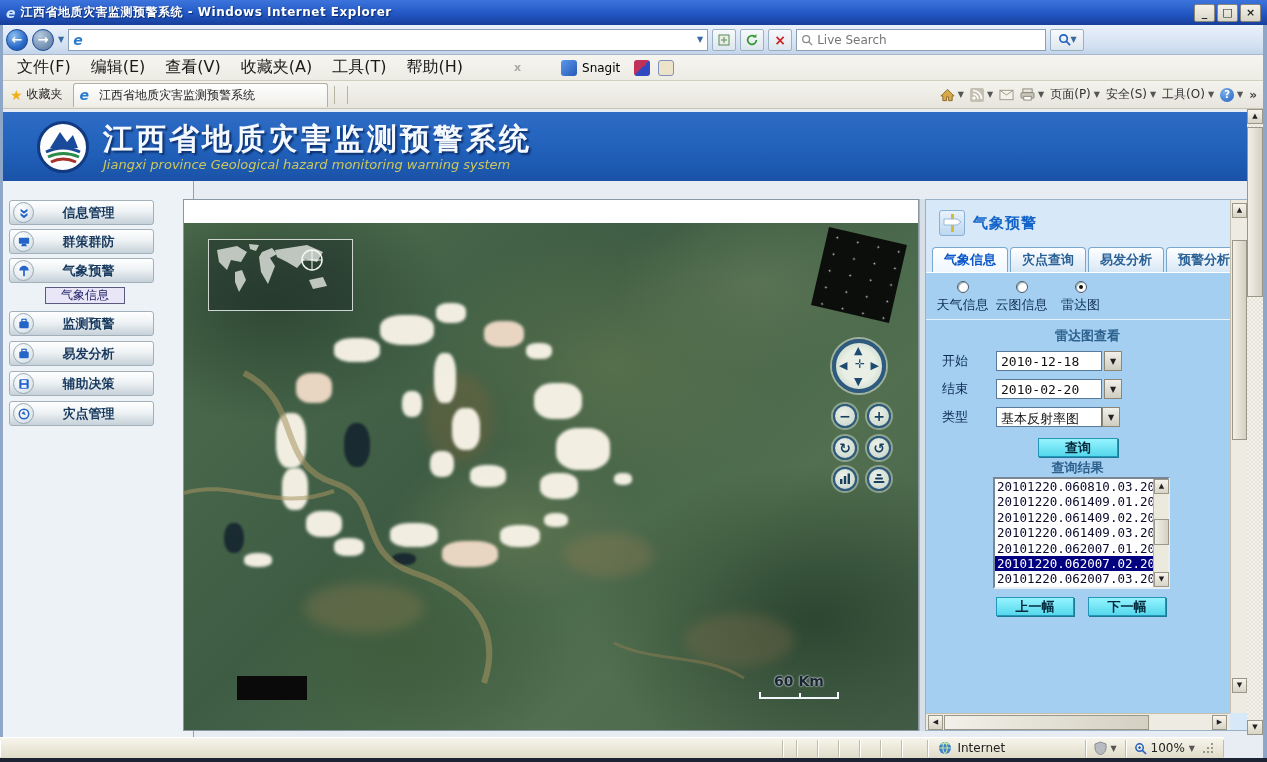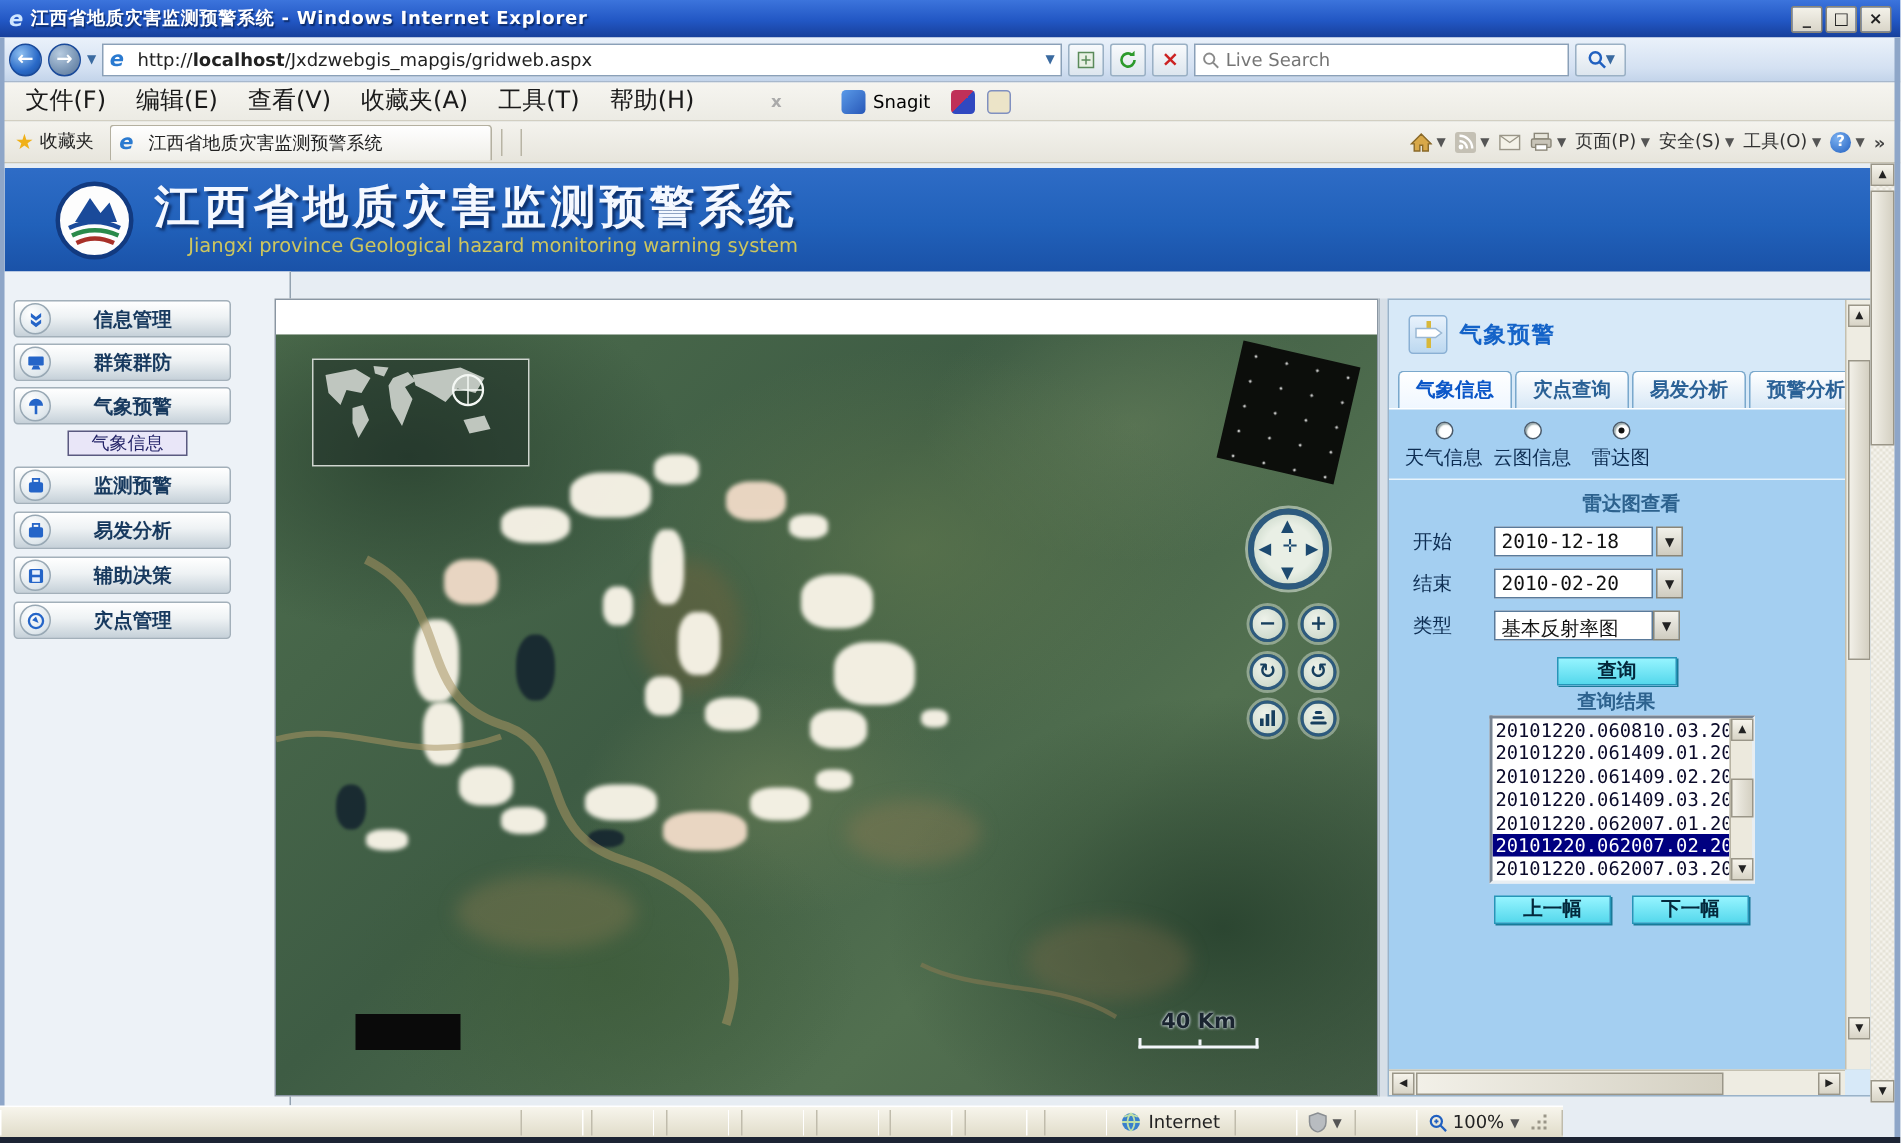--- a/index.html
+++ b/index.html
@@ -50,21 +50,21 @@
   .drop { font-size:8px; color:#555; }
 
   
   #page { position:absolute; left:3px; top:109px; width:1244px; height:628px; background:#e7edf3; overflow:hidden; }
 
   #banner { position:absolute; left:0; top:3px; width:1244px; height:69px;
     background:linear-gradient(180deg,#2e6cc6 0%,#2161ba 55%,#1a52a8 100%); display:flex; align-items:center; }
   #logo { width:52px; height:52px; border-radius:50%; background:#fdfdfd; border:3px solid #123a80; margin-left:34px; overflow:hidden; }
   #banner-titles { margin-left:14px; }
   #banner-title { color:#f4f8ff; font-size:30px; font-weight:bold; letter-spacing:3px; text-shadow:2px 2px 2px #0c2f6a; line-height:34px; }
-  #banner-sub { color:#cdc65e; font-size:13px; margin-top:1px;text-align:right; }
+  #banner-sub { color:#cdc65e; font-size:13px; font-style:italic; margin-top:1px; }
 
   
   #sidebar { position:absolute; left:0; top:72px; width:191px; height:556px; background:#edf2f7; border-right:1px solid #93a2b0; }
   .sb-item { position:absolute; left:6px; width:145px; height:25px;
     background:linear-gradient(180deg,#ffffff 0%,#eef2f4 45%,#c6d1d9 100%);
     border:1px solid #a3b0ba; border-radius:3px; display:flex; align-items:center; }
   .sb-ico { width:21px; height:21px; border-radius:50%; background:radial-gradient(circle at 35% 30%,#ffffff,#dfe7ec 70%,#b9c6cf);
     border:1px solid #98a8b4; margin-left:3px; display:flex; align-items:center; justify-content:center; color:#2565c8; }
   .sb-label { flex:1; text-align:center; font-weight:bold; color:#17395e; font-size:13px; padding-right:10px; }
   #submenu-box { position:absolute; left:42px; top:106px; width:80px; height:17px; background:#e9e6f8; border:1px solid #5a5a80;
@@ -155,22 +155,22 @@
   #panel-vscroll { position:absolute; right:0px; top:0px; width:17px; height:513px; background:#efedE4; background:#eeece2; border-left:1px solid #c4c0b0; }
   #panel-hscroll { position:absolute; left:0; bottom:0px; width:304px; height:17px; background:#eeece2; border-top:1px solid #c4c0b0; }
 
   
   #main-vscroll { position:absolute; left:1247px; top:109px; width:16px; height:626px;
     background:repeating-conic-gradient(#f4f2ec 0% 25%, #e6e3d8 0% 50%) 0 0/4px 4px; }
   #right-border { position:absolute; left:1263px; top:25px; width:4px; height:733px; background:#8ea6c8; }
   #left-border { position:absolute; left:0; top:25px; width:3px; height:733px; background:#8ea6c8; }
 
   
-  #statusbar { position:absolute; left:0; top:737px; width:1042px; height:21px;
-    background:linear-gradient(180deg,#f7f5ec,#e0dcc9); border-top:1px solid #fff; display:flex; align-items:center;gap:40px; }
+  #statusbar { position:absolute; left:0; top:737px; width:1224px; height:21px;
+    background:linear-gradient(180deg,#f7f5ec,#e0dcc9); border-top:1px solid #fff; display:flex; align-items:center; }
   .st-cell { height:17px; border-right:1px solid #c0bcac; box-shadow:inset 1px 0 0 #fff; }
   #st-zone { display:flex; align-items:center; gap:5px; padding:0 10px; font-size:12px; color:#222; width:165px; }
   #st-shield { display:flex; align-items:center; gap:3px; padding:0 8px; }
   #st-zoom { display:flex; align-items:center; gap:4px; padding:0 8px; font-size:12px; color:#222; }
   #grip { margin-left:2px; width:14px; height:14px; position:relative; }
   #grip::before { content:""; position:absolute; right:2px; bottom:2px; width:2px; height:2px; background:#9a9688;
     box-shadow:-4px 0 #9a9688,-8px 0 #9a9688,0 -4px #9a9688,-4px -4px #9a9688,0 -8px #9a9688; }
   #bottom-border { position:absolute; left:0; top:758px; width:1267px; height:4px; background:#1c2434; }
 
   svg { display:block; }
@@ -187,21 +187,20 @@
     <div class="win-btn">×</div>
   </div>
 </div>
 
 <div id="addr-row">
   <div class="nav-circle nav-back">←</div>
   <div class="nav-circle nav-fwd">→</div>
   <span class="mini-drop">▼</span>
   <div id="url-box">
     <span class="ie-e" style="color:#2a7ad0">e</span>
-    <span id="url-text"><span>http://</span><b>localhost</b><span>/Jxdzwebgis_mapgis/gridweb.aspx</span></span>
     <span class="mini-drop" style="margin-left:auto">▼</span>
   </div>
   <div class="sq-btn">
     <svg width="14" height="14" viewBox="0 0 14 14">
         <rect x="2" y="2" width="10" height="10" fill="#e8f0e4" stroke="#5a8a5a"></rect>
         <path d="M4 7h6M7 4v6" stroke="#5a8a5a"></path>
       </svg>
   </div>
   <div class="sq-btn">
     <svg width="14" height="14" viewBox="0 0 16 16">
@@ -441,21 +440,21 @@
           <circle cx="103" cy="20" r="10" fill="none" stroke="#f4f8f4" stroke-width="1.5"></circle>
           <path d="M93 20h20M103 10v20" stroke="#f4f8f4" stroke-width="1"></path>
         </svg>
       </div>
 
       <div id="dark-tile"></div>
 
       <div id="mini-black"></div>
 
       <div id="scalebar">
-        <div id="scale-text">40 Km</div>
+        <div id="scale-text">60 Km</div>
         <div id="scale-line"></div>
       </div>
 
       <div id="pan-wheel">
         <span class="pan-ar" style="left:18px;top:2px">▲</span>
         <span class="pan-ar" style="left:18px;bottom:2px">▼</span>
         <span class="pan-ar" style="left:3px;top:17px">◀</span>
         <span class="pan-ar" style="right:3px;top:17px">▶</span>
         <span class="pan-ar" style="left:19px;top:16px;font-size:12px">✛</span>
       </div>

